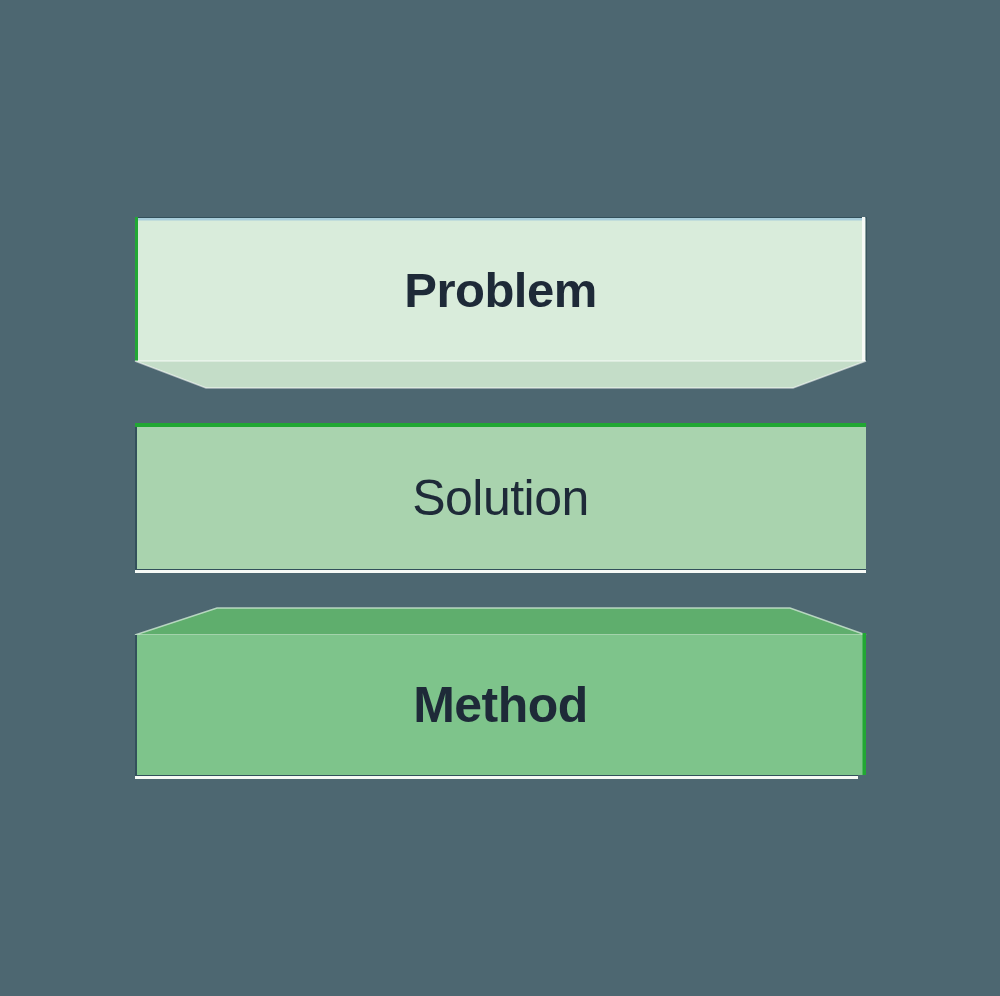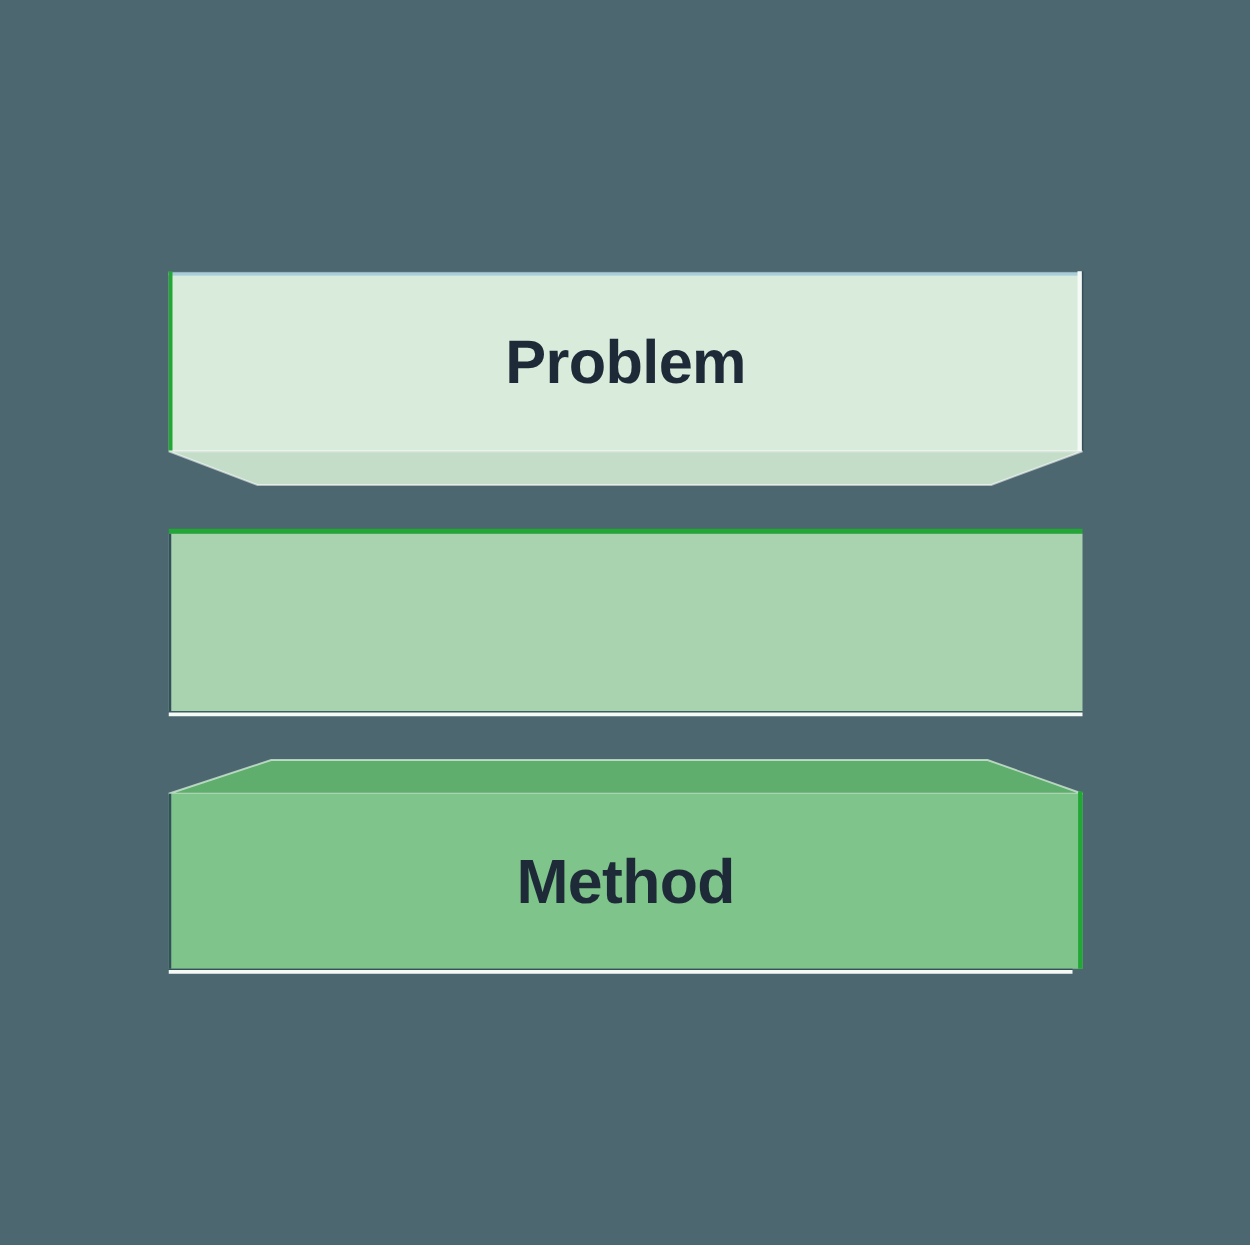--- a/index.html
+++ b/index.html
@@ -76,16 +76,17 @@
       <rect x="135" y="635" width="731" height="140" fill="#7ec48b"></rect>
       <rect x="135" y="635" width="2" height="140" fill="#33505b"></rect>
       <rect x="862.5" y="633" width="3.5" height="142" fill="#21a733"></rect>
       <rect x="135" y="775" width="723" height="1" fill="#33505b"></rect>
       <rect x="135" y="776" width="723" height="3" fill="#f6faf6"></rect>
     </g>
   </svg>
 
   <div class="stage-label problem">Problem</div>
 
+  <div class="stage-label solution">Solution</div>
 
   <div class="stage-label method">Method</div>
 
 </div>
 
 </body></html>

